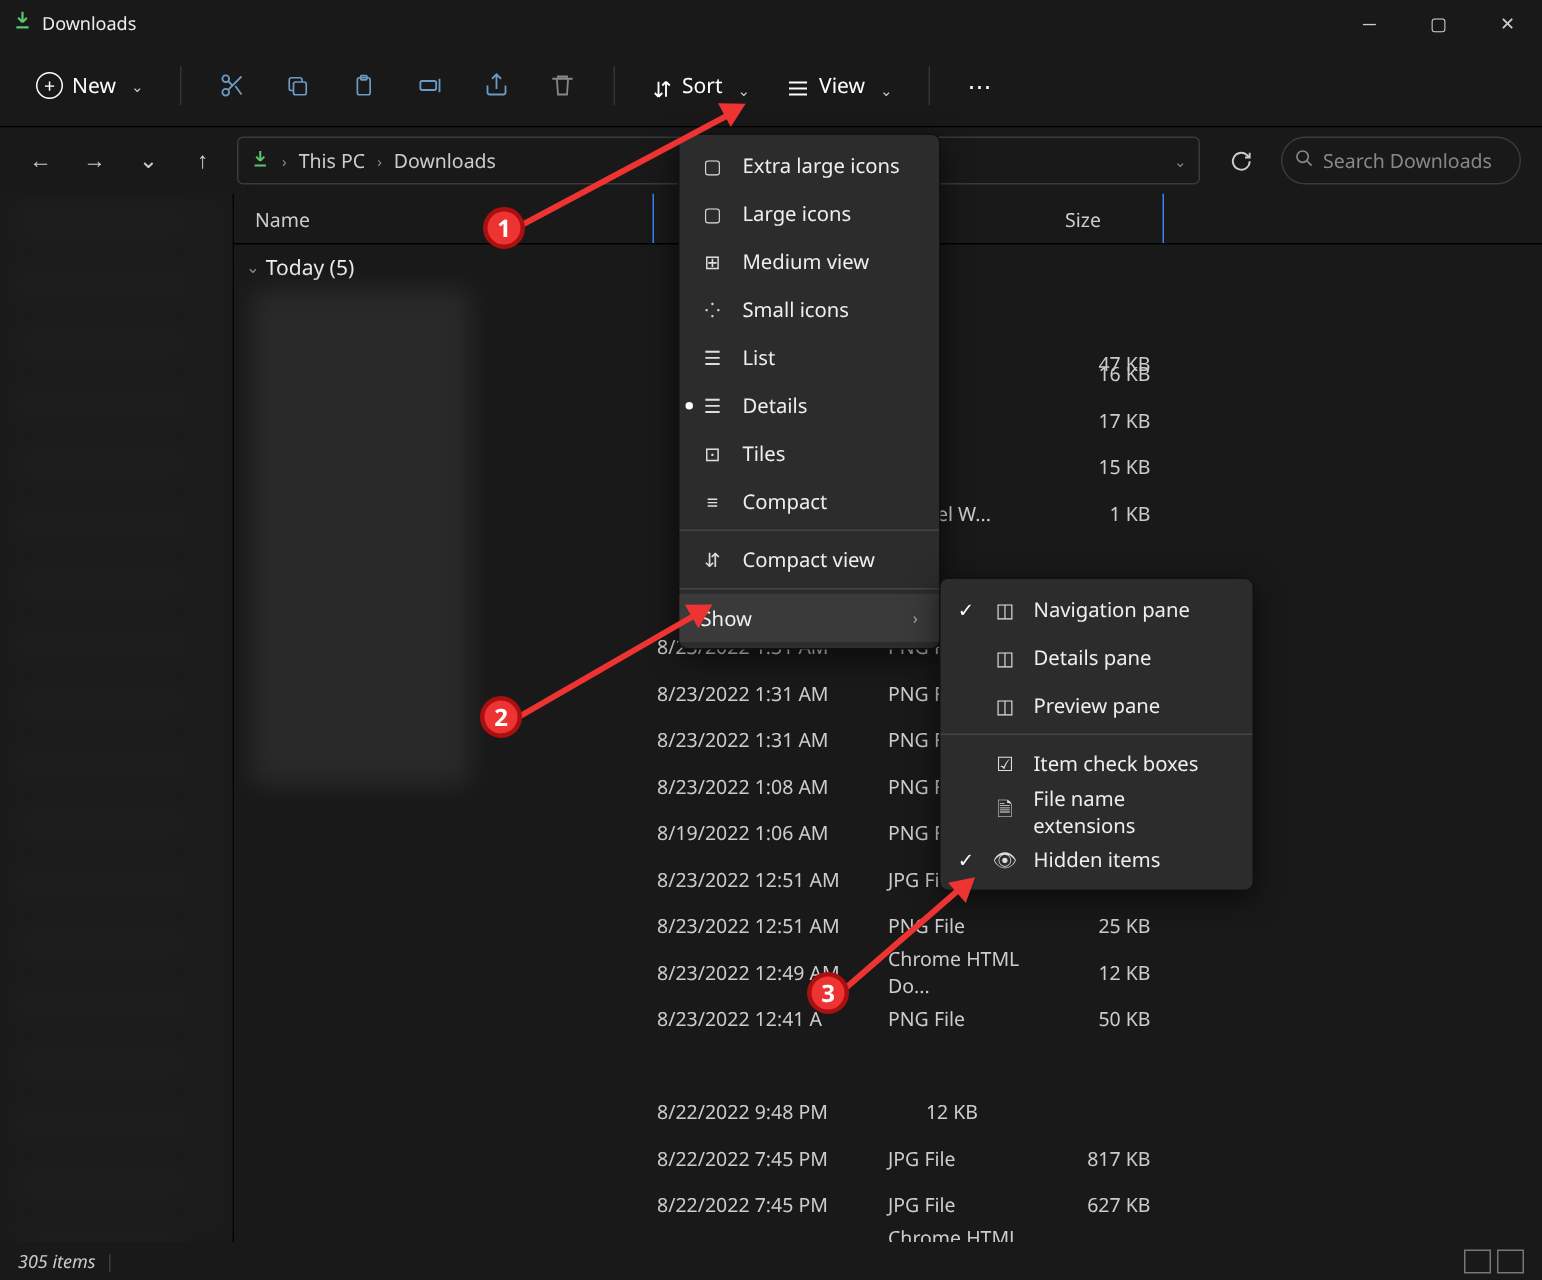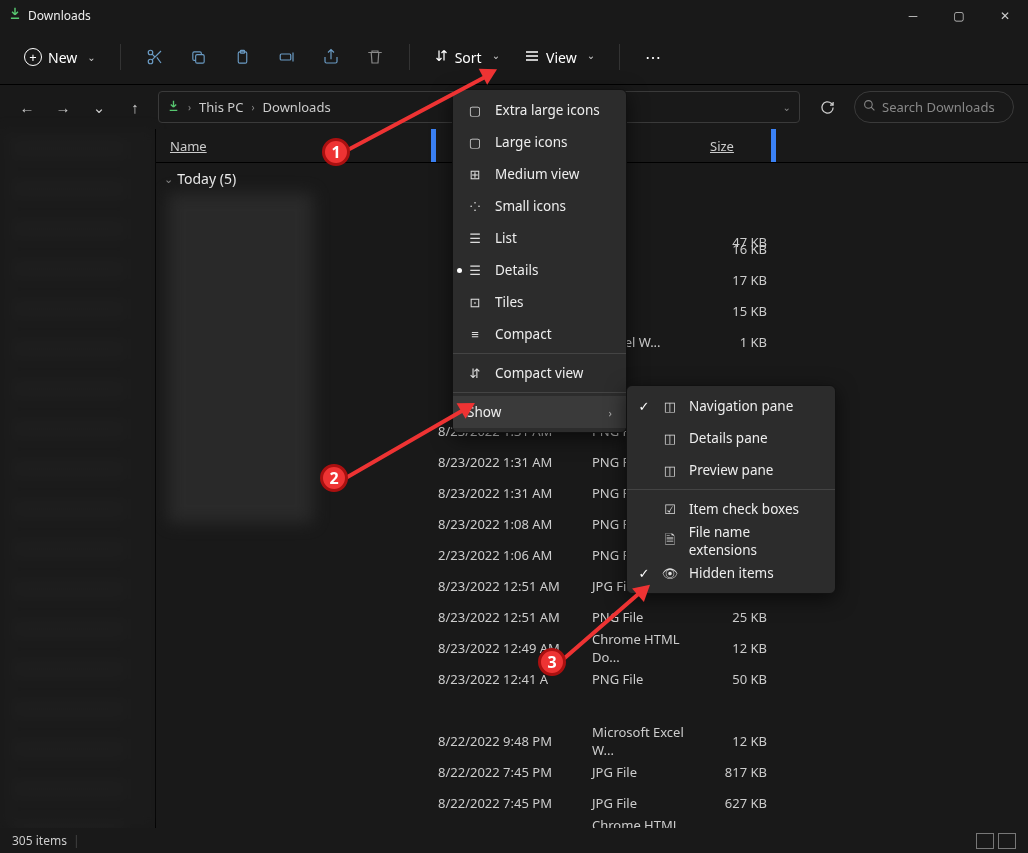--- a/index.html
+++ b/index.html
@@ -13,42 +13,42 @@
 .title-bar .window-controls div { width: 46px; height: 30px; display: flex; align-items: center; justify-content: center; color: #ccc; font-size: 12px; }
 
 
 .toolbar { height: 55px; background: #191919; display: flex; align-items: center; padding: 0 14px; gap: 4px; border-bottom: 1px solid #000; }
 .btn-new { display: flex; align-items: center; gap: 6px; padding: 6px 10px; border-radius: 4px; color: #fff; font-size: 14px;}
 .btn-new .circle-plus { width: 18px; height: 18px; border: 1.5px solid #fff; border-radius: 50%; display: inline-flex; align-items: center; justify-content: center; font-size: 13px; line-height:1;}
 .chevron-down { font-size: 10px; color: #ccc; margin-left: 4px;}
 .toolbar-sep { width: 1px; height: 26px; background: #333; margin: 0 10px; }
 .icon-btn { width: 40px; height: 34px; display: inline-flex; align-items: center; justify-content: center; color: #6b9cc5; font-size: 17px; }
 .icon-btn.gray { color: #888; }
-.toolbar-txt { display: flex; align-items: flex-start; gap: 6px; color: #fff; font-size: 14px; padding: 0 10px; }
+.toolbar-txt { display: flex; align-items: flex-end; gap: 6px; color: #fff; font-size: 14px; padding: 0 10px; }
 .toolbar-txt svg { display:block; }
 .more-btn { width:38px; height:34px; display:flex; align-items:center; justify-content:center; color:#fff; font-size:16px;}
 
 
 .nav-bar { height: 44px; background: #191919; display: flex; align-items: center; padding: 0 14px; gap: 10px; }
 .nav-icon { width: 26px; height: 24px; display:inline-flex; align-items:center; justify-content:center; color:#ccc; font-size:15px;}
 .address-box { flex:1; height:32px; border:1px solid #3a3a3a; border-radius:4px; background:#191919; display:flex; align-items:center; padding:0 8px; gap:8px; color:#ccc; font-size:13px;}
 .address-box .dl-icon { color:#57c770;}
 .bc-sep { color: #888; font-size:10px;}
 .address-box .addr-right { margin-left:auto; display:flex; gap:12px; align-items:center;}
 .refresh-btn { width:34px; height:32px; display:flex; align-items:center; justify-content:center; color:#ccc; border:1px solid transparent;}
 .search-box { width:160px; height:32px; border:1px solid #3a3a3a; border-radius:16px; background:#191919; display:flex; align-items:center; gap:6px; padding:0 8px; color:#888; font-size:13px;}
 
 
 .main-area { display:flex; height: calc(853px - 30px - 55px - 44px - 25px); background:#191919; }
 .sidebar { width:156px; background:#191919; border-right:1px solid #000; position:relative;}
 .sidebar-blur { position:absolute; top:0; left:0; right:0; bottom:0; background:#1e1e1e; filter: blur(6px); opacity:0.5;}
 .sidebar-blur::after{content:''; position:absolute; top:10px;left:14px;width:110px;height:100%; background:repeating-linear-gradient(#2a2a2a 0 20px, #191919 20px 40px); opacity:0.4;}
 .content { flex:1; position:relative; background:#191919; overflow:hidden;}
 .col-headers { height:34px; display:flex; align-items:center; border-bottom:1px solid #000; color:#ccc; font-size:13px; position:relative;}
-.col-headers .col { border-right:5px solid #3b82f6; padding:0 14px; height:100%; display:flex; align-items:center;text-decoration:underline;}
+.col-headers .col { border-right:1px solid #3b82f6; padding:0 14px; height:100%; display:flex; align-items:center;}
 .col-name { width:280px;}
 .col-date { width:145px;}
 .col-type { width:115px;}
 .col-size { width:80px; justify-content:flex-start;}
 .group-header { padding:6px 8px; color:#eee; font-size:14px; display:flex; align-items:center; gap:4px;}
 .group-header .chev { font-size:11px; color:#888;}
 
 
 .blur-thumb { position:absolute; left:12px; top:64px; width:145px; height:330px; background:#2e2e2e; filter:blur(8px); opacity:0.8;}
 
@@ -72,21 +72,21 @@
 .menu-show .menu-item { padding-left:10px; gap:10px;}
 .menu-show .check { width:14px; text-align:center; color:#fff; font-size:13px;}
 .menu-show .mi-icon { width:18px;}
 
 
 .arrow-line { position:absolute; background:#e33; height:4px; transform-origin:left center; z-index:100; border-radius:2px;}
 .arrow-head { position:absolute; z-index:101; width:0; height:0; border-left:16px solid #e33; border-top:9px solid transparent; border-bottom:9px solid transparent;}
 .marker { position:absolute; z-index:102; width:28px; height:28px; border-radius:50%; background:#e33; border:3px solid #aa1010; display:flex; align-items:center; justify-content:center; color:#fff; font-weight:bold; font-size:16px;}
 
 
-.status-bar { position:absolute; bottom:0; left:0; right:0; height:25px; background:#191919; color:#ccc; font-size:12px; display:flex; align-items:center; padding:0 12px;}
+.status-bar { position:absolute; bottom:0; left:0; right:0; height:25px; background:#191919; color:#ccc; font-size:12px; display:flex; align-items:center; padding:0 12px;font-style:italic;}
 .status-bar .view-icons { margin-left:auto; display:flex; gap:4px;}
 .status-bar .view-icons div{ width:18px;height:16px; border:1px solid #777;}
 
 svg { overflow:visible; }
 </style>
 </head>
 <body>
 
 <div class="title-bar">
   <span class="app-icon">
@@ -256,21 +256,21 @@
           <div class="c-date">8/23/2022 1:31 AM</div>
           <div class="c-type">PNG Fil</div>
           <div class="c-size"></div>
         </div>
         <div class="row" style="position: absolute; top: 379px; left: 0px; right: 0px;">
           <div class="c-date">8/23/2022 1:08 AM</div>
           <div class="c-type">PNG Fil</div>
           <div class="c-size"></div>
         </div>
         <div class="row" style="position: absolute; top: 410px; left: 0px; right: 0px;">
-          <div class="c-date">2/23/2022 1:06 AM</div>
+          <div class="c-date">8/19/2022 1:06 AM</div>
           <div class="c-type">PNG Fil</div>
           <div class="c-size"></div>
         </div>
         <div class="row" style="position: absolute; top: 441px; left: 0px; right: 0px;">
           <div class="c-date">8/23/2022 12:51 AM</div>
           <div class="c-type">JPG File</div>
           <div class="c-size"></div>
         </div>
         <div class="row" style="position: absolute; top: 472px; left: 0px; right: 0px;">
           <div class="c-date">8/23/2022 12:51 AM</div>
@@ -282,21 +282,20 @@
           <div class="c-type">Chrome HTML Do...</div>
           <div class="c-size">12 KB</div>
         </div>
         <div class="row" style="position: absolute; top: 534px; left: 0px; right: 0px;">
           <div class="c-date">8/23/2022 12:41 A</div>
           <div class="c-type">PNG File</div>
           <div class="c-size">50 KB</div>
         </div>
         <div class="row" style="position: absolute; top: 596px; left: 0px; right: 0px;">
           <div class="c-date">8/22/2022 9:48 PM</div>
-          <div class="c-type">Microsoft Excel W...</div>
           <div class="c-size">12 KB</div>
         </div>
         <div class="row" style="position: absolute; top: 627px; left: 0px; right: 0px;">
           <div class="c-date">8/22/2022 7:45 PM</div>
           <div class="c-type">JPG File</div>
           <div class="c-size">817 KB</div>
         </div>
         <div class="row" style="position: absolute; top: 658px; left: 0px; right: 0px;">
           <div class="c-date">8/22/2022 7:45 PM</div>
           <div class="c-type">JPG File</div>

